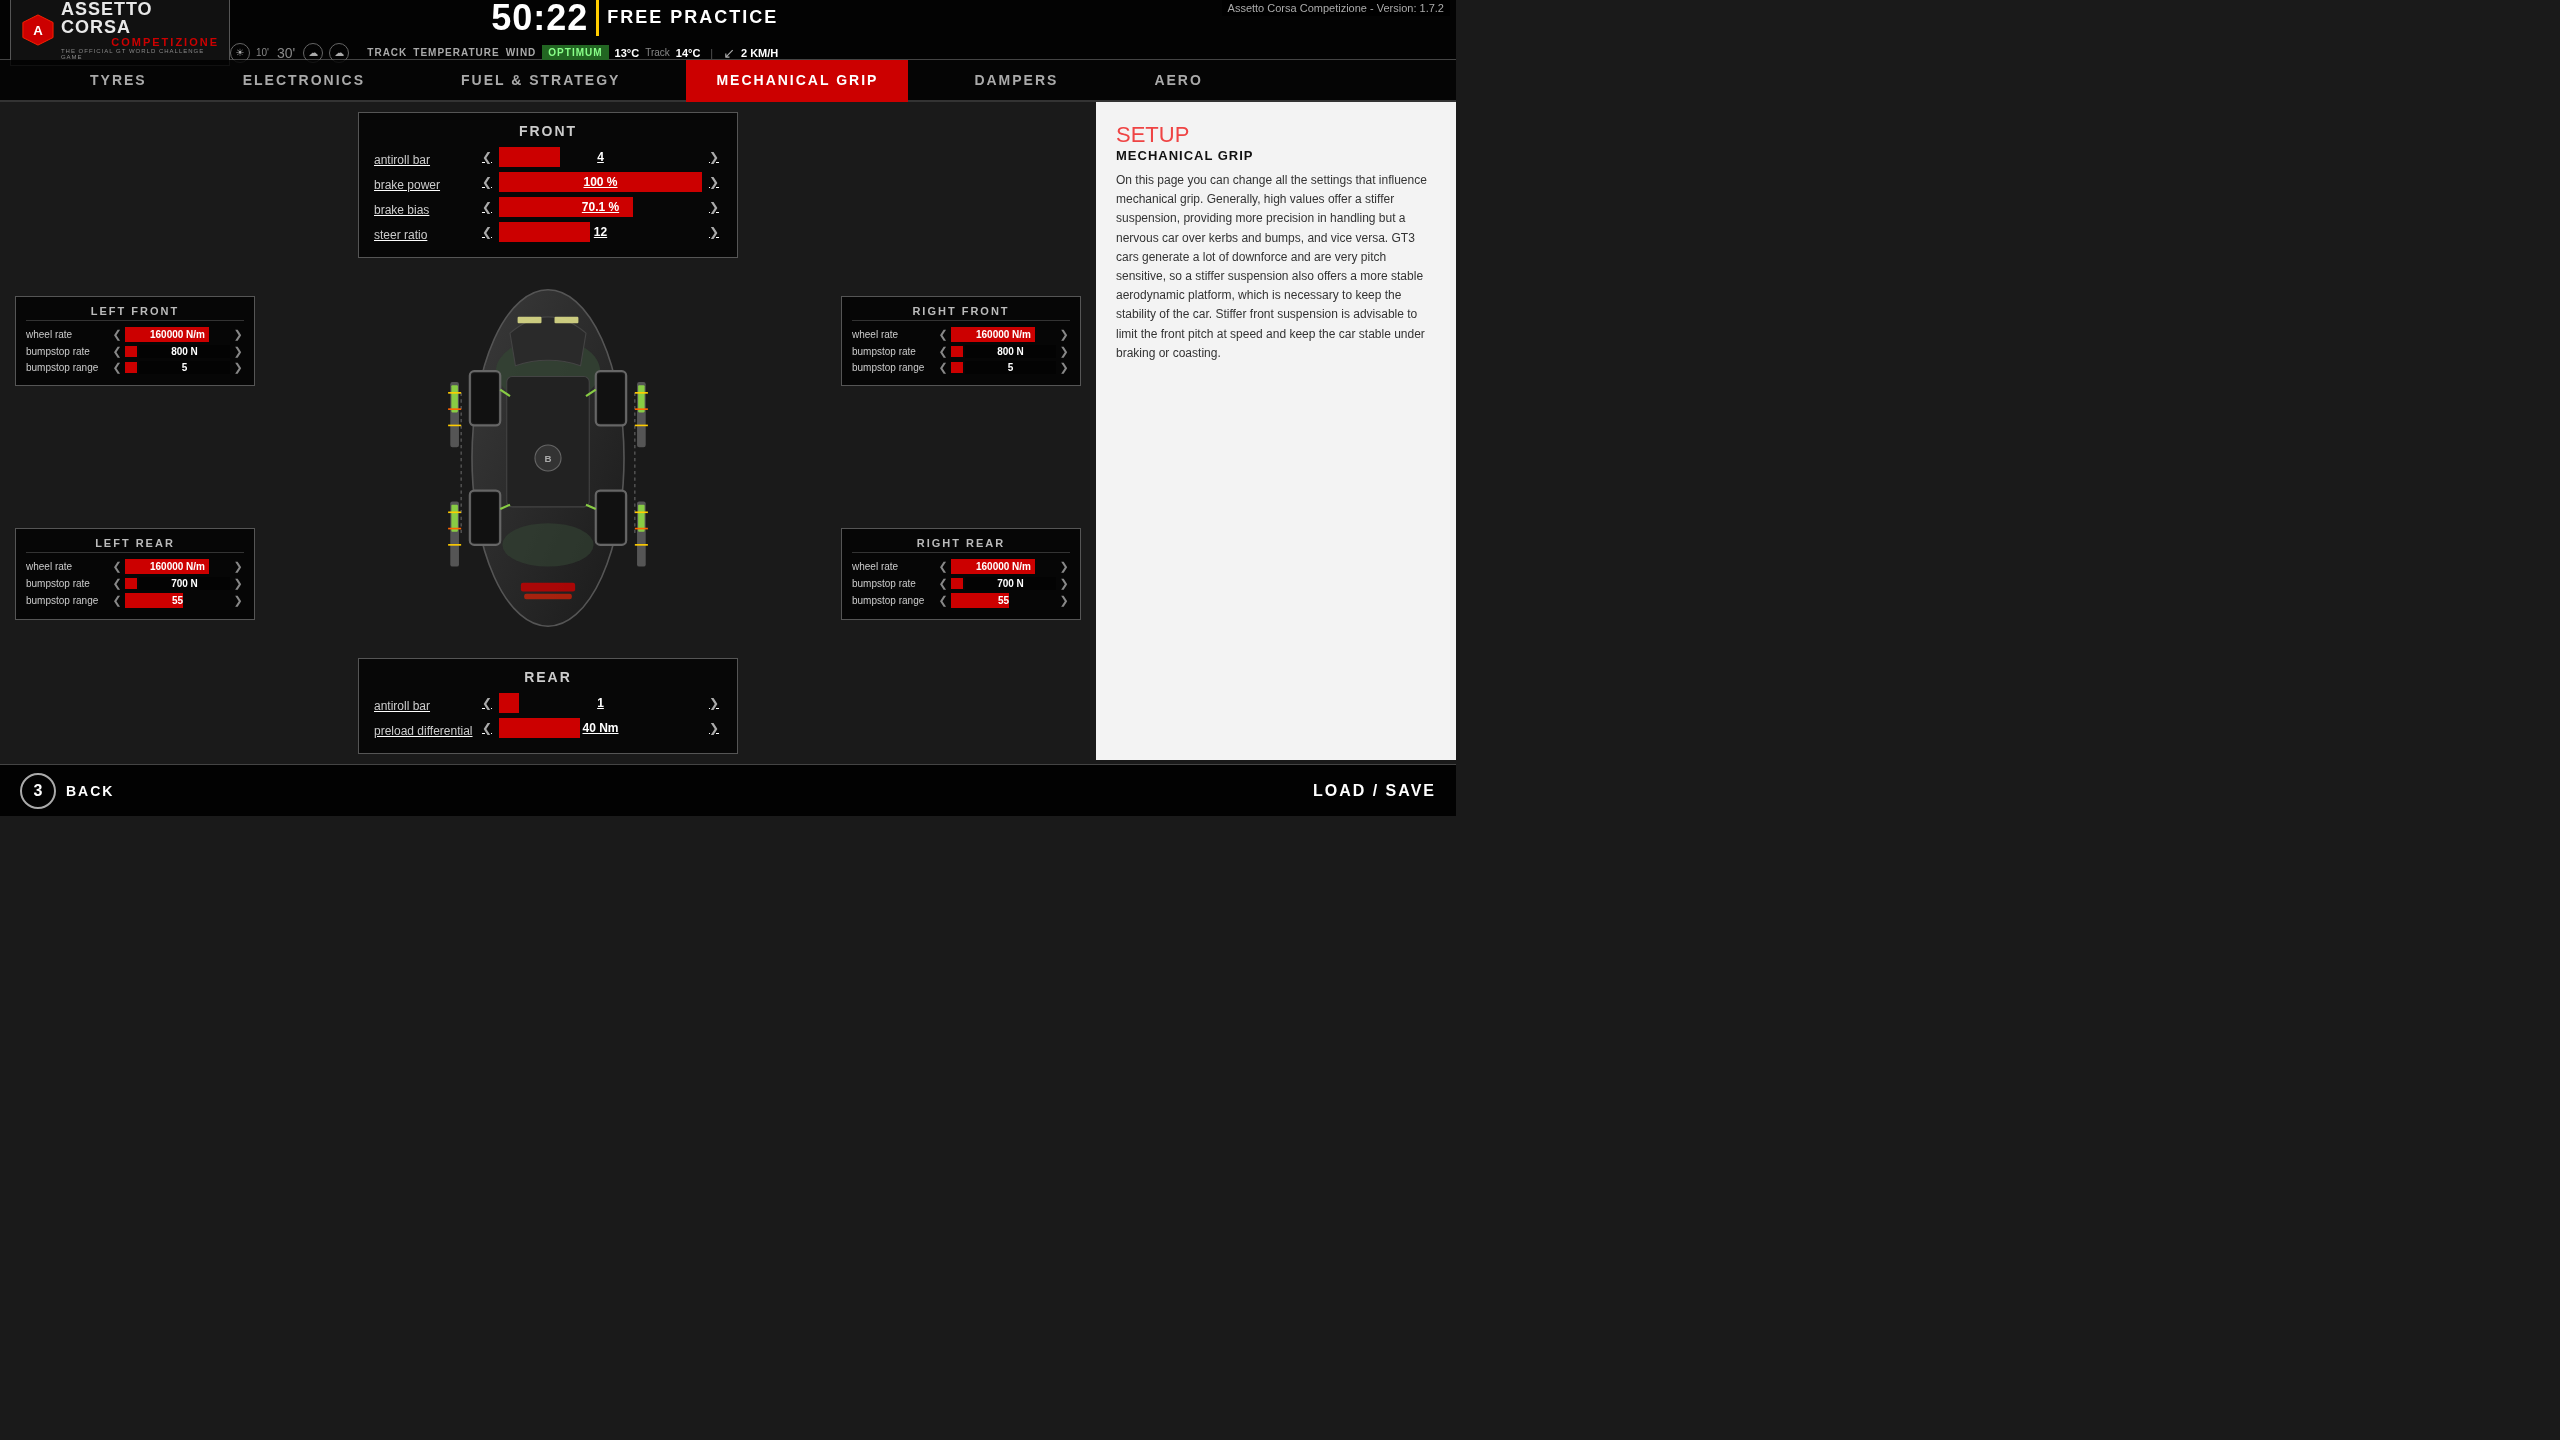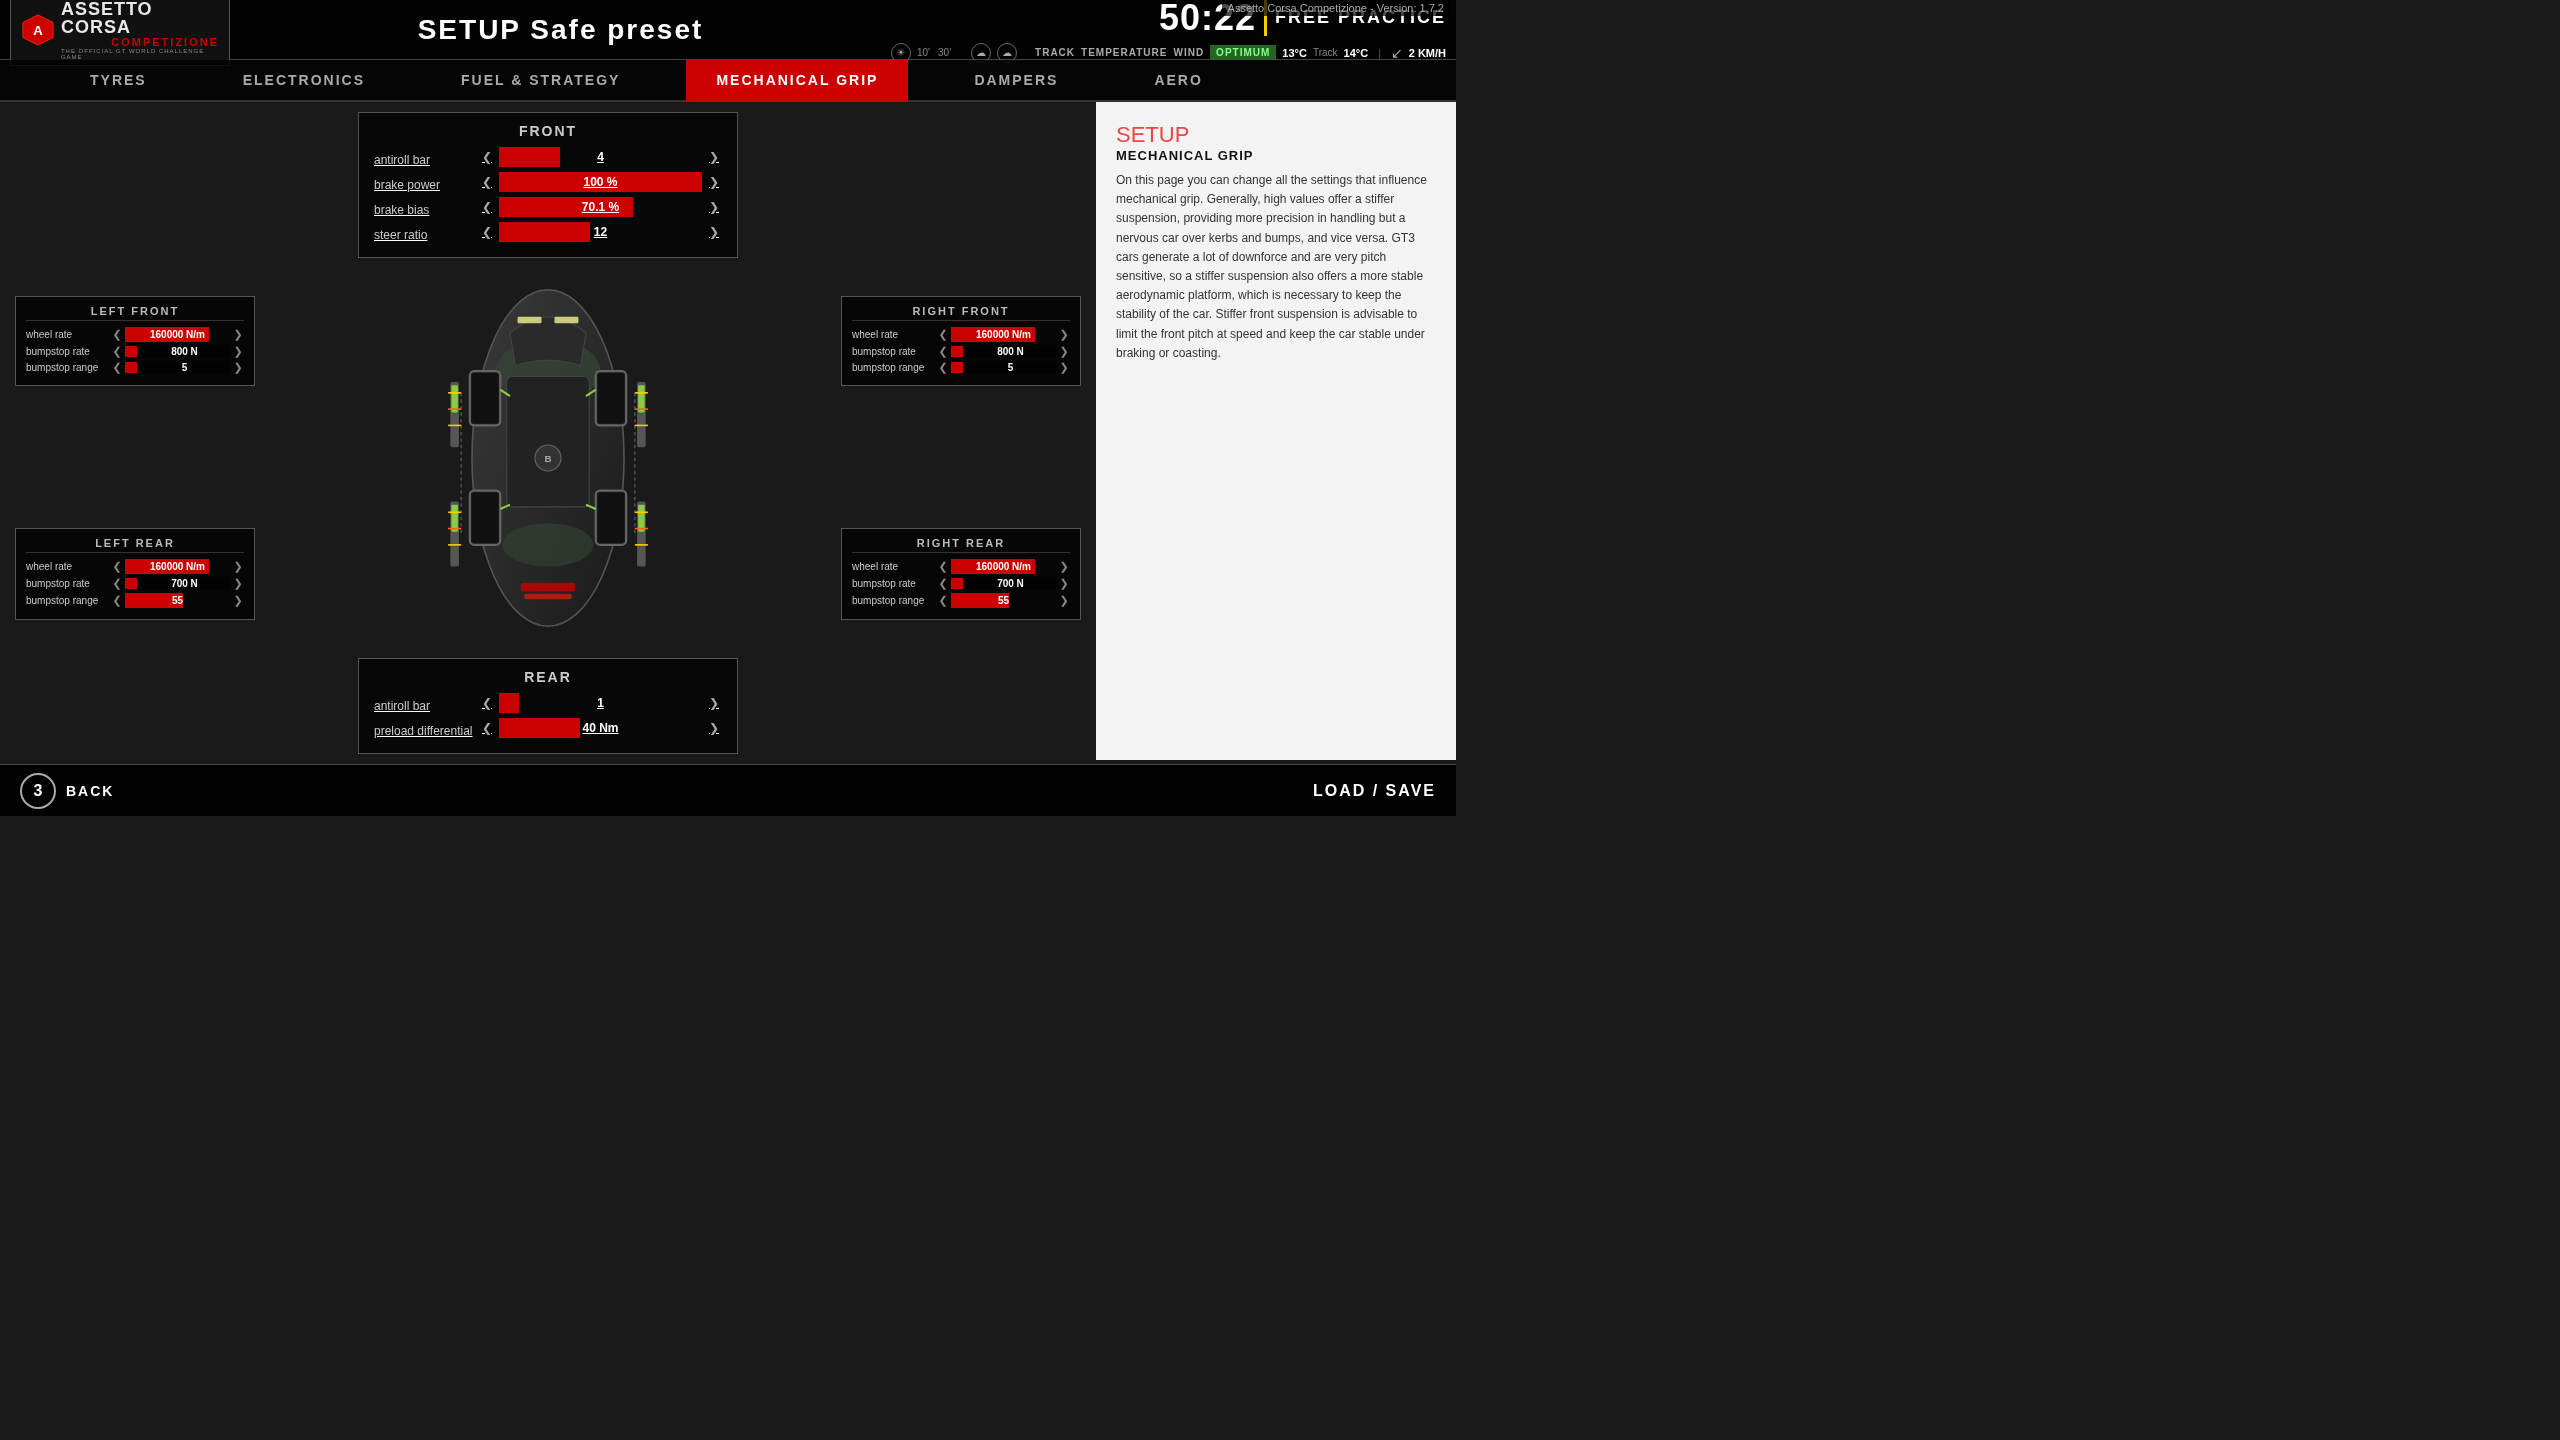--- a/index.html
+++ b/index.html
@@ -518,33 +518,32 @@
           </svg>
           <div>
             <div class="logo-main">ASSETTO CORSA</div>
             <div class="logo-sub">COMPETIZIONE</div>
             <div class="logo-tagline">THE OFFICIAL GT WORLD CHALLENGE GAME</div>
           </div>
         </div>
       </div>
     </div>
 
-    <div class="page-title">SETUP Safe preset</div>
 
     <div class="top-right">
       <div class="timer-row">
         <span class="timer">50:22</span>
         <div class="timer-bar"></div>
         <span class="free-practice">FREE PRACTICE</span>
       </div>
       <div class="conditions-row">
 
         <div class="cond-icon-circle">☀</div>
         <span style="font-size:10px;color:#888;margin-right:2px;">10'</span>
-        <span style="font-size:10px;color:#888;margin-right:14px;">30'</span>
+        <span style="font-size:14px;color:#888;margin-right:2px;">30'</span>
 
         <div class="cond-icon-circle">☁</div>
         <div class="cond-icon-circle">☁</div>
         <span style="margin-right:6px;"></span>
 
         <span class="cond-label">TRACK</span>
         <span class="cond-label">TEMPERATURE</span>
         <span class="cond-label">WIND</span>
 
         <div class="optimum-badge">OPTIMUM</div>

